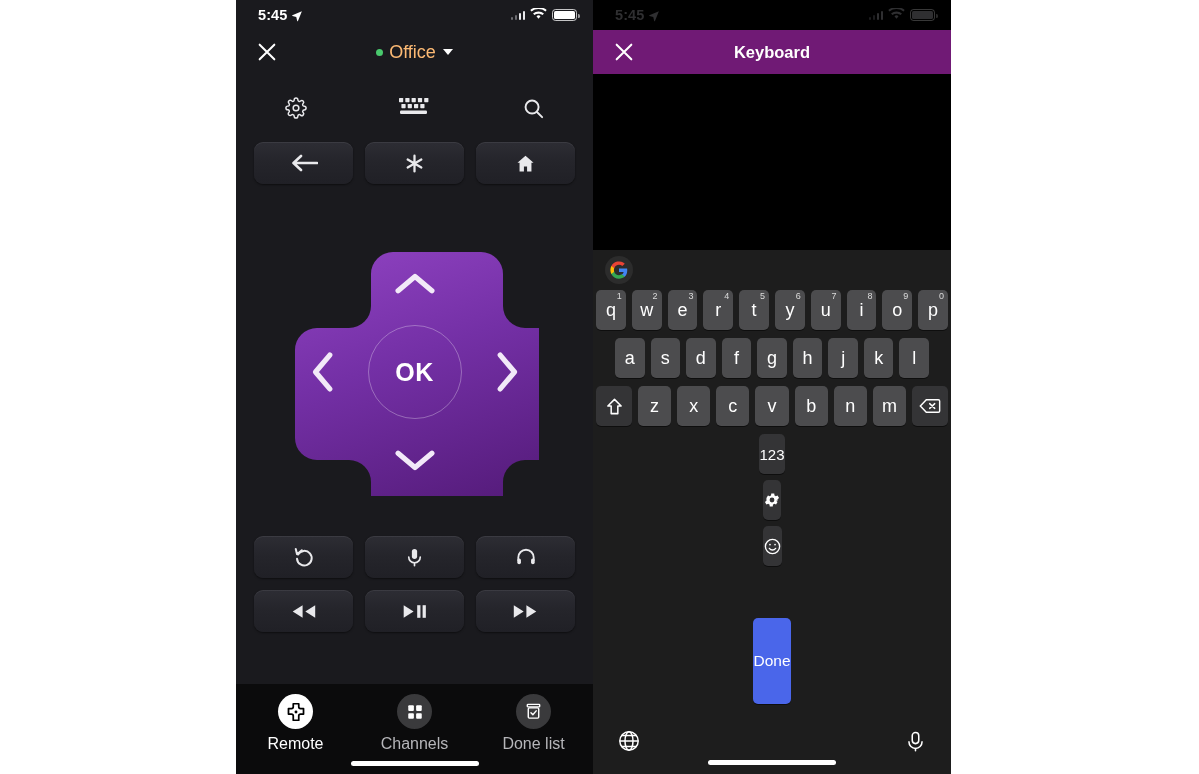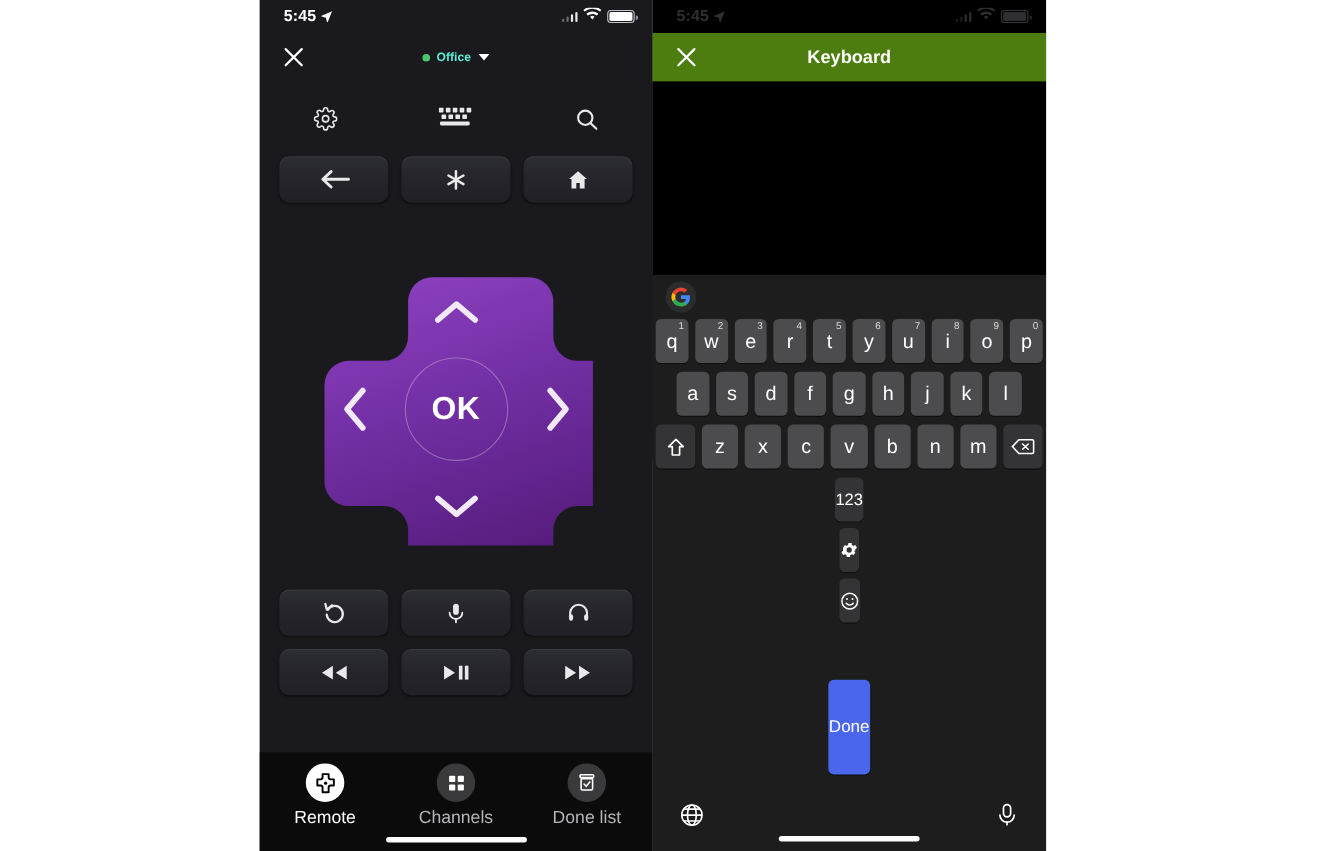--- a/index.html
+++ b/index.html
@@ -64,21 +64,21 @@
     height: 44px;
     display: flex; align-items: center; justify-content: center;
   }
   .close-x {
     position: absolute; left: 16px; top: 50%; transform: translateY(-50%);
     width: 30px; height: 30px;
     display:flex; align-items:center; justify-content:center;
   }
   .device-sel {
     display: flex; align-items: center; gap: 6px;
-    color: #5eead4; font-size: 11px; font-weight: bold;
+    color: #fdba74; font-size: 18px; font-weight: normal;
   }
   .dot-online { width: 7px; height: 7px; border-radius: 50%; background: #49c96d; }
   .caret-down {
     width: 0; height: 0;
     border-left: 5px solid transparent;
     border-right: 5px solid transparent;
     border-top: 6px solid #ffffff;
     margin-left: 1px;
   }
 
@@ -113,21 +113,21 @@
     display:flex; align-items:center; justify-content:center;
   }
   .dpad {
     position: relative;
     width: 248px; height: 248px;
   }
   .dpad svg { display:block; }
   .dpad-label {
     position:absolute; left:50%; top:50%;
     transform: translate(-50%,-50%);
-    color:#ffffff; font-size: 29px; font-weight: bold;
+    color:#ffffff; font-size: 25px; font-weight: bold;
     letter-spacing: .5px;
   }
   .dpad-ring {
     position:absolute; left:50%; top:50%;
     width: 94px; height: 94px; margin:-47px 0 0 -47px;
     border: 1.6px solid rgba(255,255,255,.30);
     border-radius: 50%;
   }
   .dpad-arrow {
     position: absolute;
@@ -183,21 +183,21 @@
   .phone-right .sb-sig i { background:#1c1c1e; }
   .phone-right .sb-sig i:nth-child(3),
   .phone-right .sb-sig i:nth-child(4){ background:#2f2f31; }
   .phone-right .battery { border-color: rgba(255,255,255,.22); }
   .phone-right .battery > span { background:#2f2f31; }
   .phone-right .battery::after { background: rgba(255,255,255,.16); }
 
   .r-header {
     position: relative; height: 44px;
     display:flex; align-items:center; justify-content:center;
-    background: #4d7c0f;
+    background: #701a75;
   }
   .r-title { color:#fff; font-size: 16.5px; font-weight: bold; }
 
   .r-canvas {
     height: 344px; background: #000000;
   }
 
   .field-zone { padding: 6px 12px 10px; background: #000; }
   .field {
     height: 36px; border-radius: 18px;

